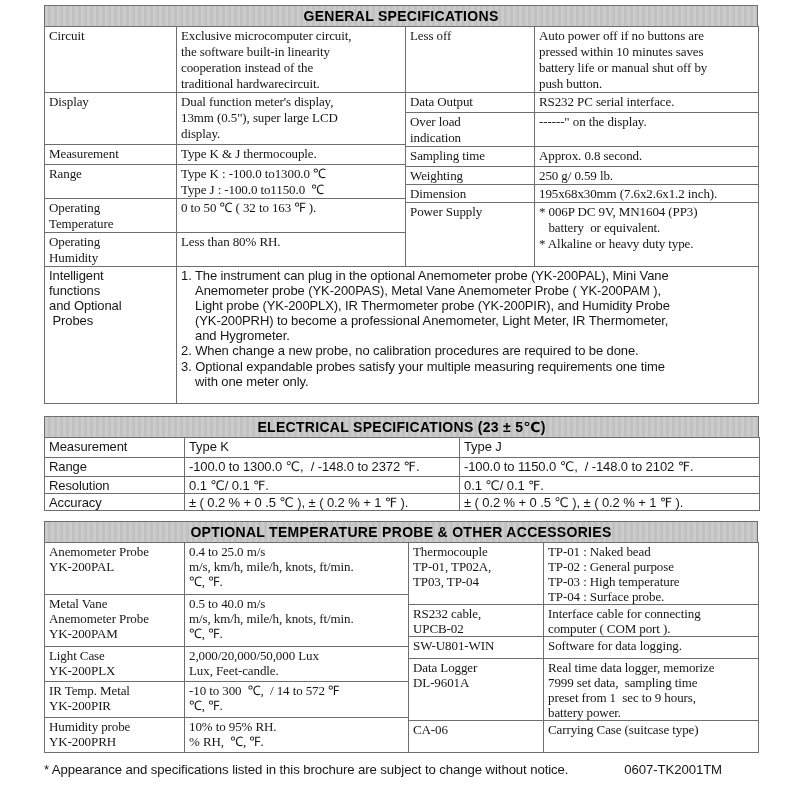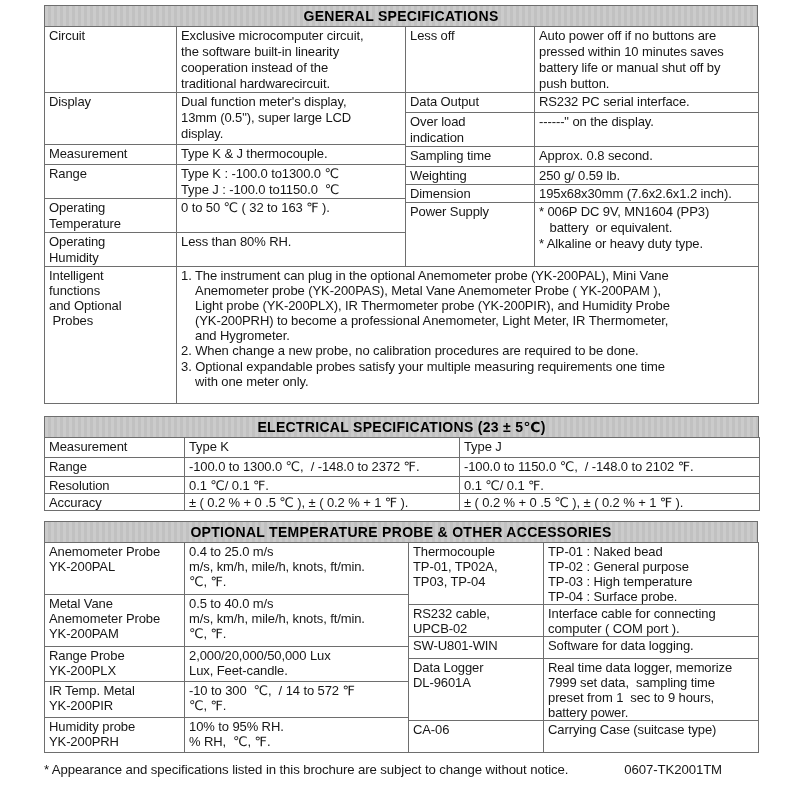--- a/index.html
+++ b/index.html
@@ -19,21 +19,21 @@
   table{border-collapse:collapse;table-layout:fixed;}
   td{
     border:1px solid #6e6e6e;
     vertical-align:top;
     font-size:13px;
     padding:1px 3px 0 4px;
     white-space:pre-wrap;
     overflow:hidden;
     letter-spacing:-.1px;
   }
-  .halves{display:flex;margin-top:-1px;}
+  .halves{display:flex;margin-top:-1px;font-family:Liberation Serif, serif;}
   .half-right{margin-left:-1px;}
   .g td{line-height:16px;}
   .g-left{width:362px;}
   .g-right{width:354px;}
   .intel{margin-top:-1px;width:715px;}
   .intel td{line-height:15.1px;}
   .e{margin-top:-1px;width:715px;}
   .e td{line-height:15px;}
   .o td{line-height:15px;}
   .o-left{width:365px;}
@@ -216,21 +216,21 @@
             </tr>
         <tr style="height:47px">
               <td>Metal Vane
 Anemometer Probe
 YK-200PAM</td>
               <td>0.5 to 40.0 m/s
 m/s, km/h, mile/h, knots, ft/min.
 ℃, ℉.</td>
             </tr>
         <tr style="height:32px">
-              <td>Range Probe
+              <td>Light Case
 YK-200PLX</td>
               <td>2,000/20,000/50,000 Lux
 Lux, Feet-candle.</td>
             </tr>
         <tr style="height:32px">
               <td>IR Temp. Metal
 YK-200PIR</td>
               <td>-10 to 300  ℃,  / 14 to 572 ℉
 ℃, ℉.</td>
             </tr>

